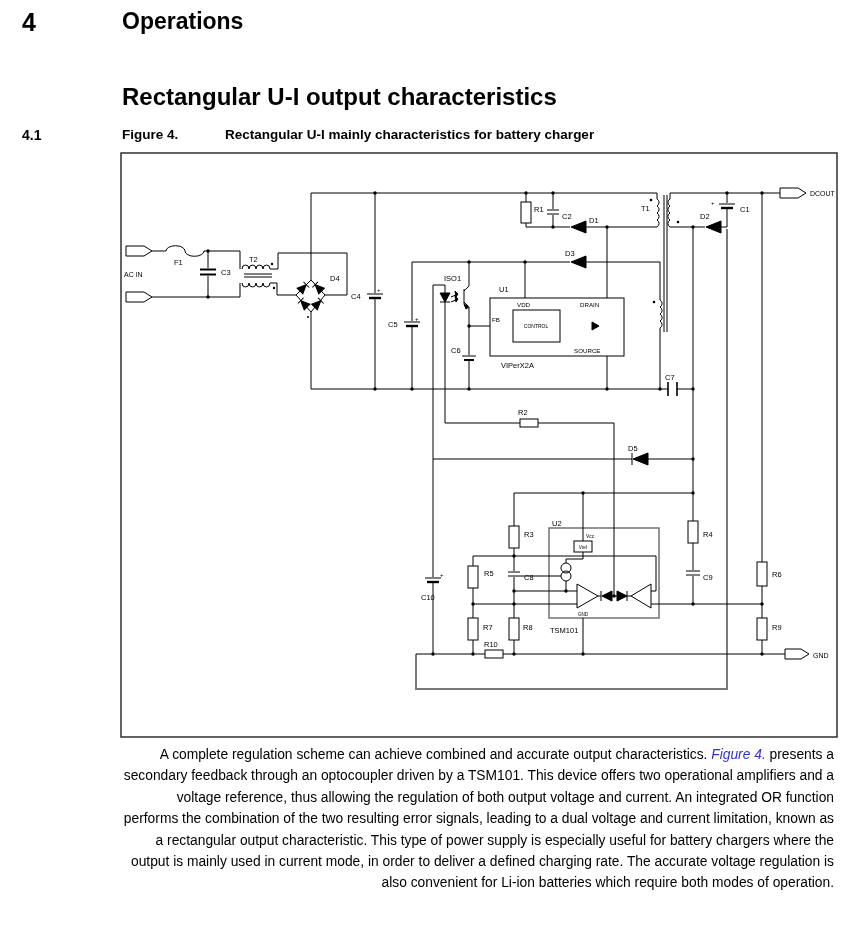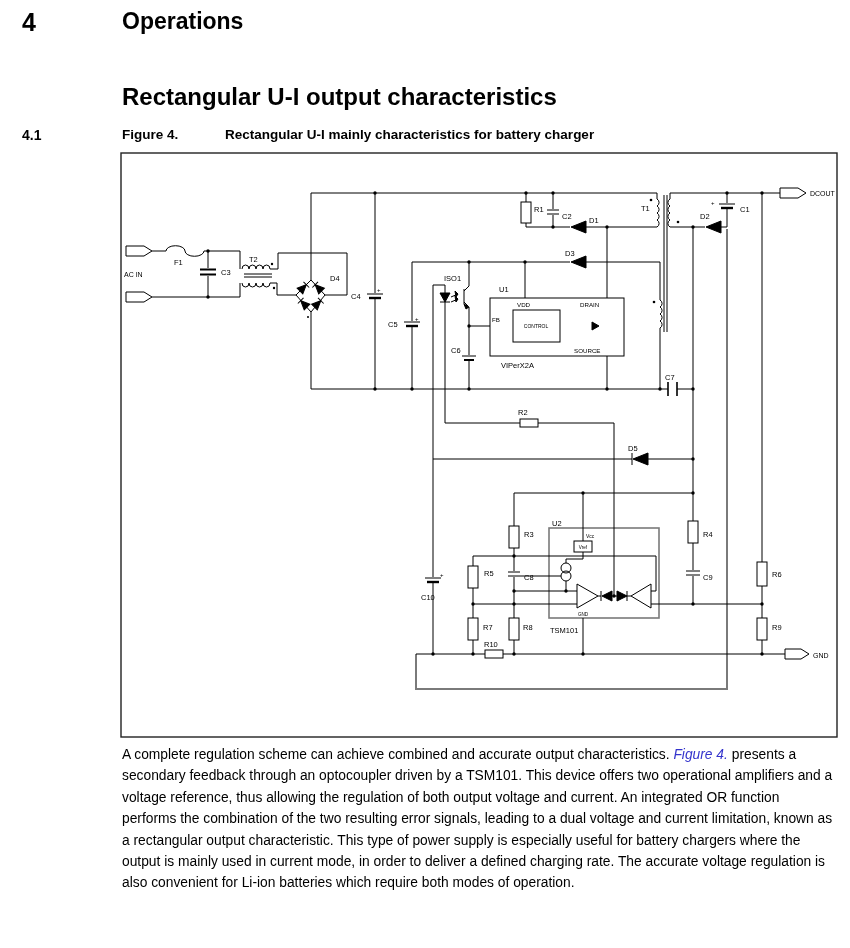--- a/index.html
+++ b/index.html
@@ -9,21 +9,21 @@
   }
   .sec-num{position:absolute;left:22px;top:8px;font-size:25px;font-weight:bold;}
   .sec-title{position:absolute;left:122px;top:8px;font-size:23px;font-weight:bold;text-align:center;}
   .sub-num{position:absolute;left:22px;top:83px;font-size:14px;font-weight:bold;margin-top:44px;}
   .sub-title{position:absolute;left:122px;top:83px;font-size:24px;font-weight:bold;}
   .fig-label{position:absolute;left:122px;top:127px;font-size:13.5px;font-weight:bold;}
   .fig-caption{position:absolute;left:225px;top:127px;font-size:13.5px;font-weight:bold;}
   .schematic-wrap{position:absolute;left:120px;top:152px;width:718px;height:586px;}
   .body-text{
     position:absolute;left:122px;top:744px;width:712px;
-    font-size:13.8px;line-height:21.4px;text-align:left;
+    font-size:13.8px;line-height:21.4px;text-align:right;
   }
   .fig-link{color:#3333cc;font-style:italic;cursor:pointer;}
   svg text{font-family:"Liberation Sans",sans-serif;fill:#000;}
   .t75{font-size:7.5px;} .t70{font-size:7px;} .t62{font-size:6.2px;}
   .t50{font-size:5px;} .t45{font-size:4.6px;} .t60{font-size:6px;}
 </style>
 </head>
 <body>
 
 <div class="sec-num">4</div>

